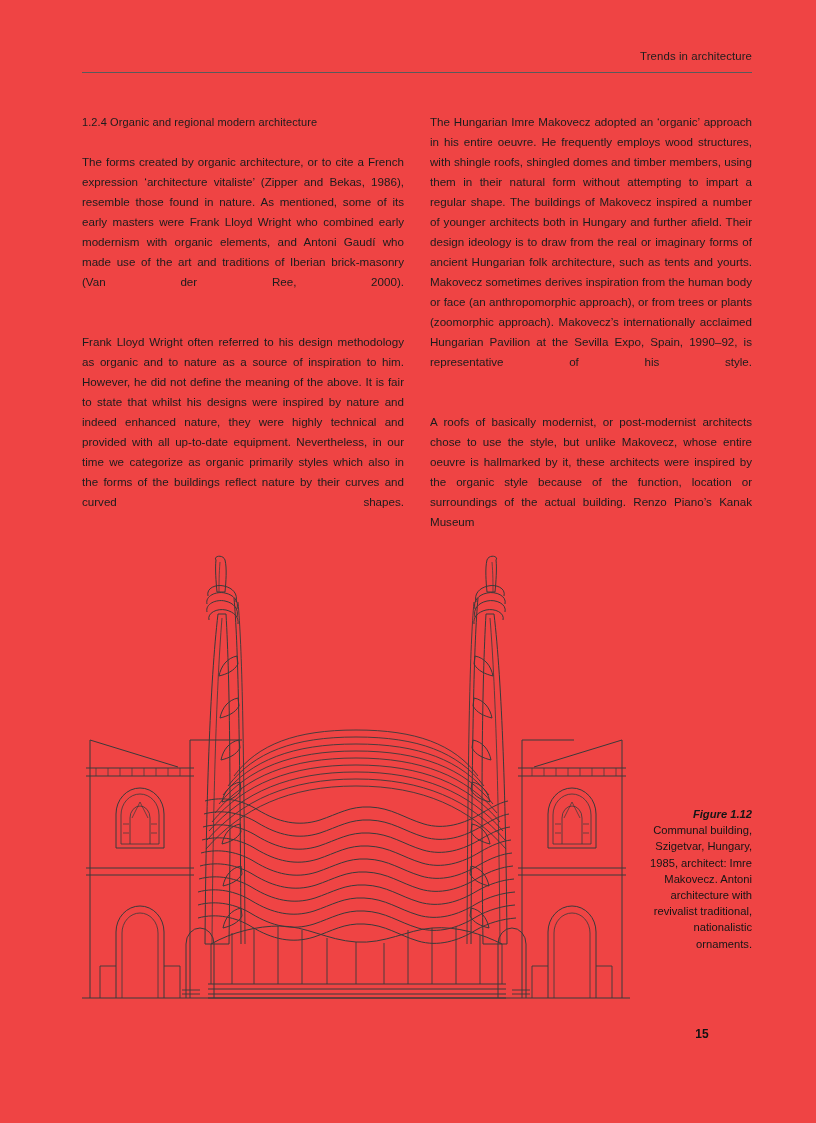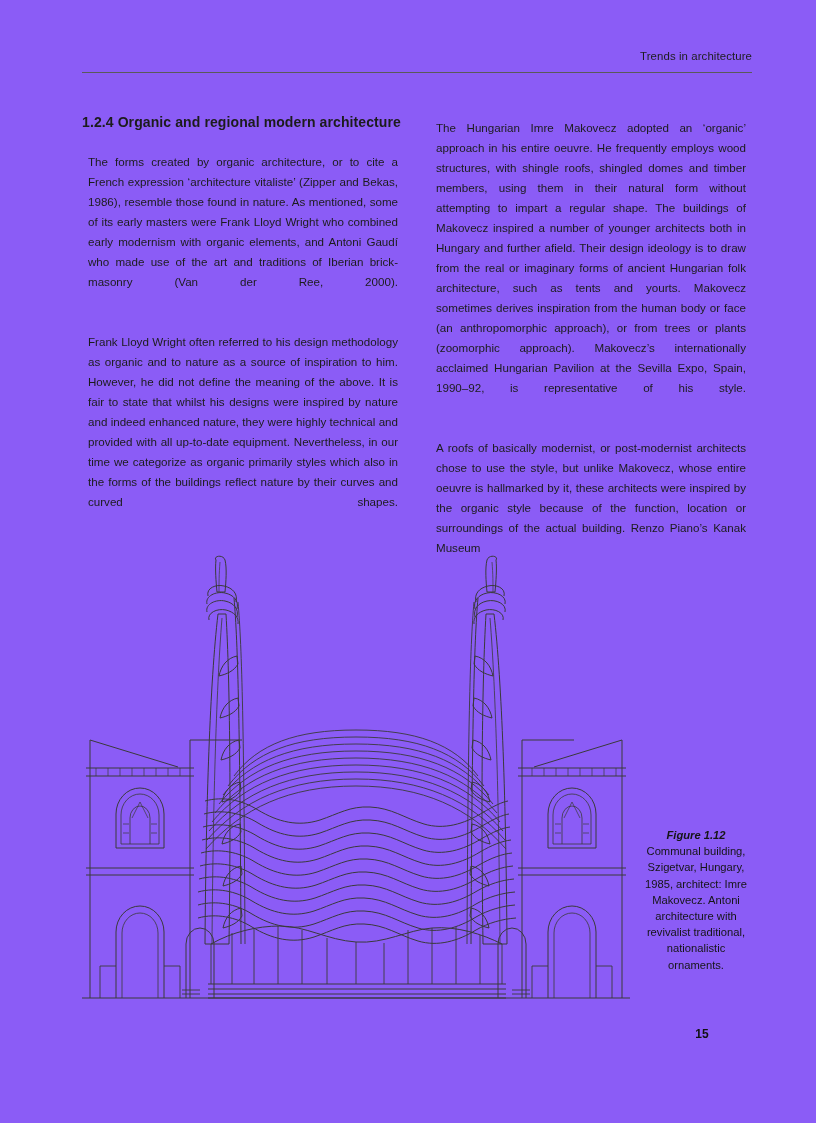--- a/index.html
+++ b/index.html
@@ -12,21 +12,21 @@
     height: 1123px;
     position: relative;
     font-family: "Liberation Sans", sans-serif;
     color: #1a1a1a;
     overflow: hidden;
   }
 
   .page {
     position: absolute;
     inset: 0;
-    background: #8b5cf6;
+    background: #ef4444;
   }
 
   
   .runhead {
     position: absolute;
     left: 82px;
     top: 50px;
     width: 670px;
     text-align: right;
     font-size: 11.4px;
@@ -51,28 +51,28 @@
     line-height: 20px;
     text-align: justify;
     text-justify: inter-word;
     color: #1c1c1c;
   }
   .col-left  { left: 82px; }
   .col-right { left: 430px; }
 
   .col h2 {
     margin: 0 0 0 0;
-    font-size: 14px;
+    font-size: 11px;
     line-height: 20px;
-    font-weight: bold;
+    font-weight: normal;
     letter-spacing: .1px;
     text-align: left;
   }
   .col p {
-    margin: 6px;
+    margin: 0;
     text-align: justify;
   }
   .col p.spaced { margin-top: 20px; }
   
   .col p::after {
     content: "";
     display: inline-block;
     width: 100%;
   }
 
@@ -87,22 +87,21 @@
   .figure svg { display: block; width: 548px; height: 450px; }
 
   .figcaption {
     position: absolute;
     left: 640px;
     top: 806px;
     width: 112px;
     font-size: 11.2px;
     line-height: 16.2px;
     color: #151515;
-    text-align: center;
-    margin-top: 21px;
+    text-align: right;
   }
   .figcaption .ttl {
     font-style: italic;
     font-weight: bold;
   }
 
   
   .folio {
     position: absolute;
     left: 652px;

